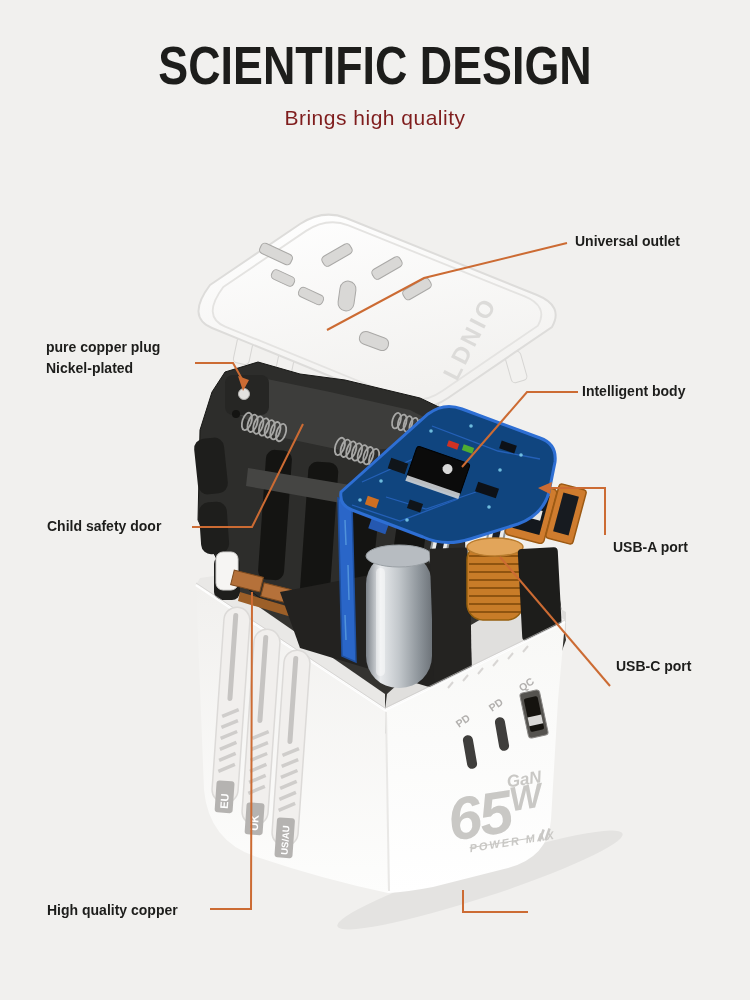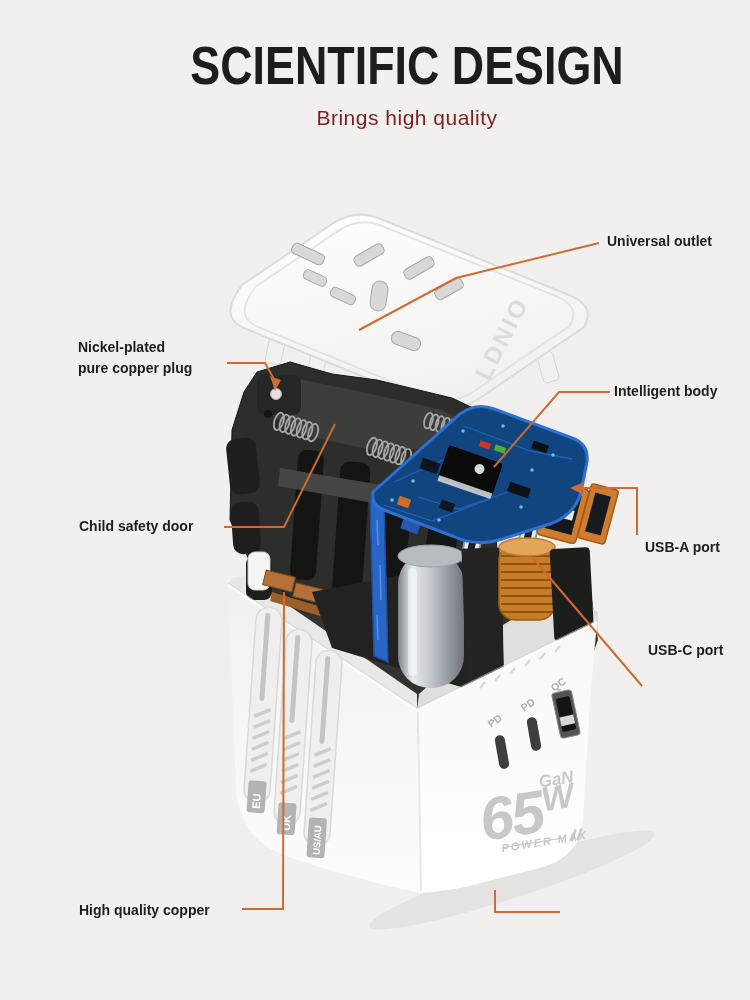--- a/index.html
+++ b/index.html
@@ -2,21 +2,21 @@
 <html><head>
 <meta charset="utf-8">
 <style>
   html,body{margin:0;padding:0;}
   body{
     width:750px;height:1000px;overflow:hidden;
     background:#f1f0ee;
     font-family:"Liberation Sans",sans-serif;
     position:relative;
   }
-  .page{position:absolute;inset:0;width:670px;height:1000px;margin-left:32px;}
+  .page{position:absolute;inset:0;width:670px;height:1000px;}
   .hdr{position:absolute;top:0;left:0;width:750px;text-align:center;}
   .title{
     margin:34px 0 0 0;
     font-size:54px;font-weight:bold;letter-spacing:0px;color:#1d1d1b;
     transform:scaleX(0.83);transform-origin:center top;
     white-space:nowrap;
   }
   .subtitle{
     margin:10px 0 0 0;
     font-size:21px;font-weight:normal;color:#7f1d1d;letter-spacing:0.5px;
@@ -364,22 +364,22 @@
         <polyline points="605,535 605,488 544,488" stroke="#CC6B33"></polyline>
         <path stroke="none" d="M 552 482 L 550 494 L 538 488 Z" fill="#CC6B33"></path>
         <line x1="610" y1="686" x2="500" y2="557" stroke="#CC6B33"></line>
         <polyline points="210,909 251,909 252,592" stroke="#CC6B33"></polyline>
         <polyline points="528,912 463,912 463,890" stroke="#CC6B33"></polyline>
       </g>
     </svg>
 
     <div class="callout" style="left:575px;top:231px">Universal outlet</div>
     <div class="callout" style="left:46px;top:337px">
+      <div>pure copper plug</div>
       <div>Nickel-plated</div>
-      <div>pure copper plug</div>
     </div>
     <div class="callout" style="left:582px;top:381px">Intelligent body</div>
     <div class="callout" style="left:47px;top:516px">Child safety door</div>
     <div class="callout" style="left:613px;top:537px">USB-A port</div>
-    <div class="callout" style="left:616px;top:640px">USB-C port</div>
+    <div class="callout" style="left:616px;top:656px">USB-C port</div>
     <div class="callout" style="left:47px;top:900px">High quality copper</div>
   </div>
 </div>
 
 </body></html>

